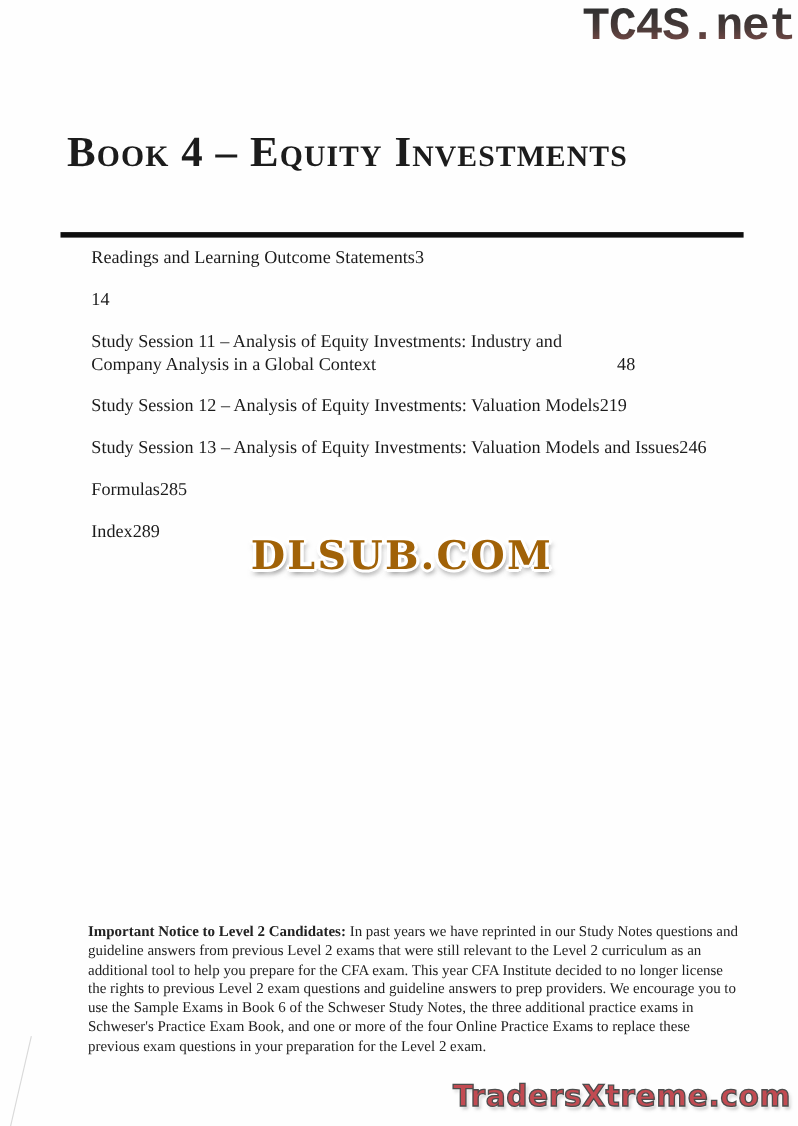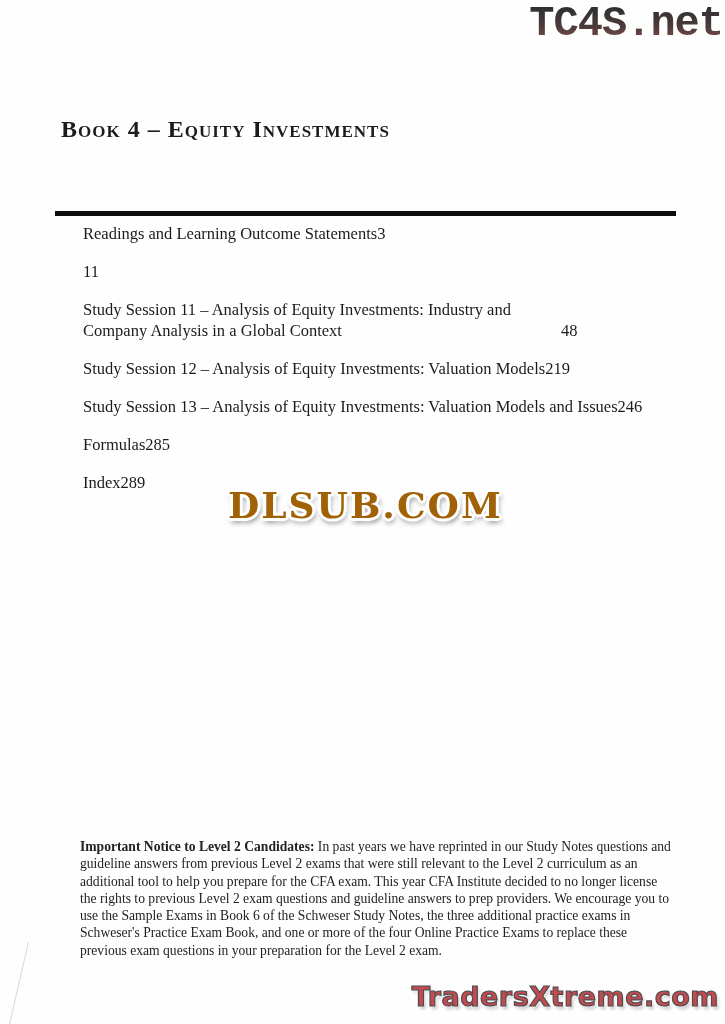--- a/index.html
+++ b/index.html
@@ -32,21 +32,21 @@
       background-clip: text;
       color: transparent;
     }
   }
 
   
   .title {
     position: absolute; left: 61px; top: 116px;
     font-variant: small-caps;
     font-weight: bold;
-    font-size: 24px;
+    font-size: 39px;
     letter-spacing: 1px;
     color: #1c1c1c;
     white-space: nowrap;
   }
 
   
   .rule {
     position: absolute; left: 55px; top: 211px;
     width: 621px; height: 5px;
     background: #0e0e0e;
@@ -132,21 +132,21 @@
   <div class="rule"></div>
 
   <div class="toc">
 
     <div class="toc-row">
       <span class="toc-label">Readings and Learning Outcome Statements</span>
       <span class="toc-page">3</span>
     </div>
 
     <div class="toc-row">
-      <span class="toc-page">11</span>
+      <span class="toc-page">14</span>
     </div>
 
     <div class="toc-row two-line">
       <span class="toc-label">Study Session 11 – Analysis of Equity Investments: Industry and Company Analysis in a Global Context</span>
       <span class="toc-page">48</span>
     </div>
 
     <div class="toc-row">
       <span class="toc-label">Study Session 12 – Analysis of Equity Investments: Valuation Models</span>
       <span class="toc-page">219</span>

